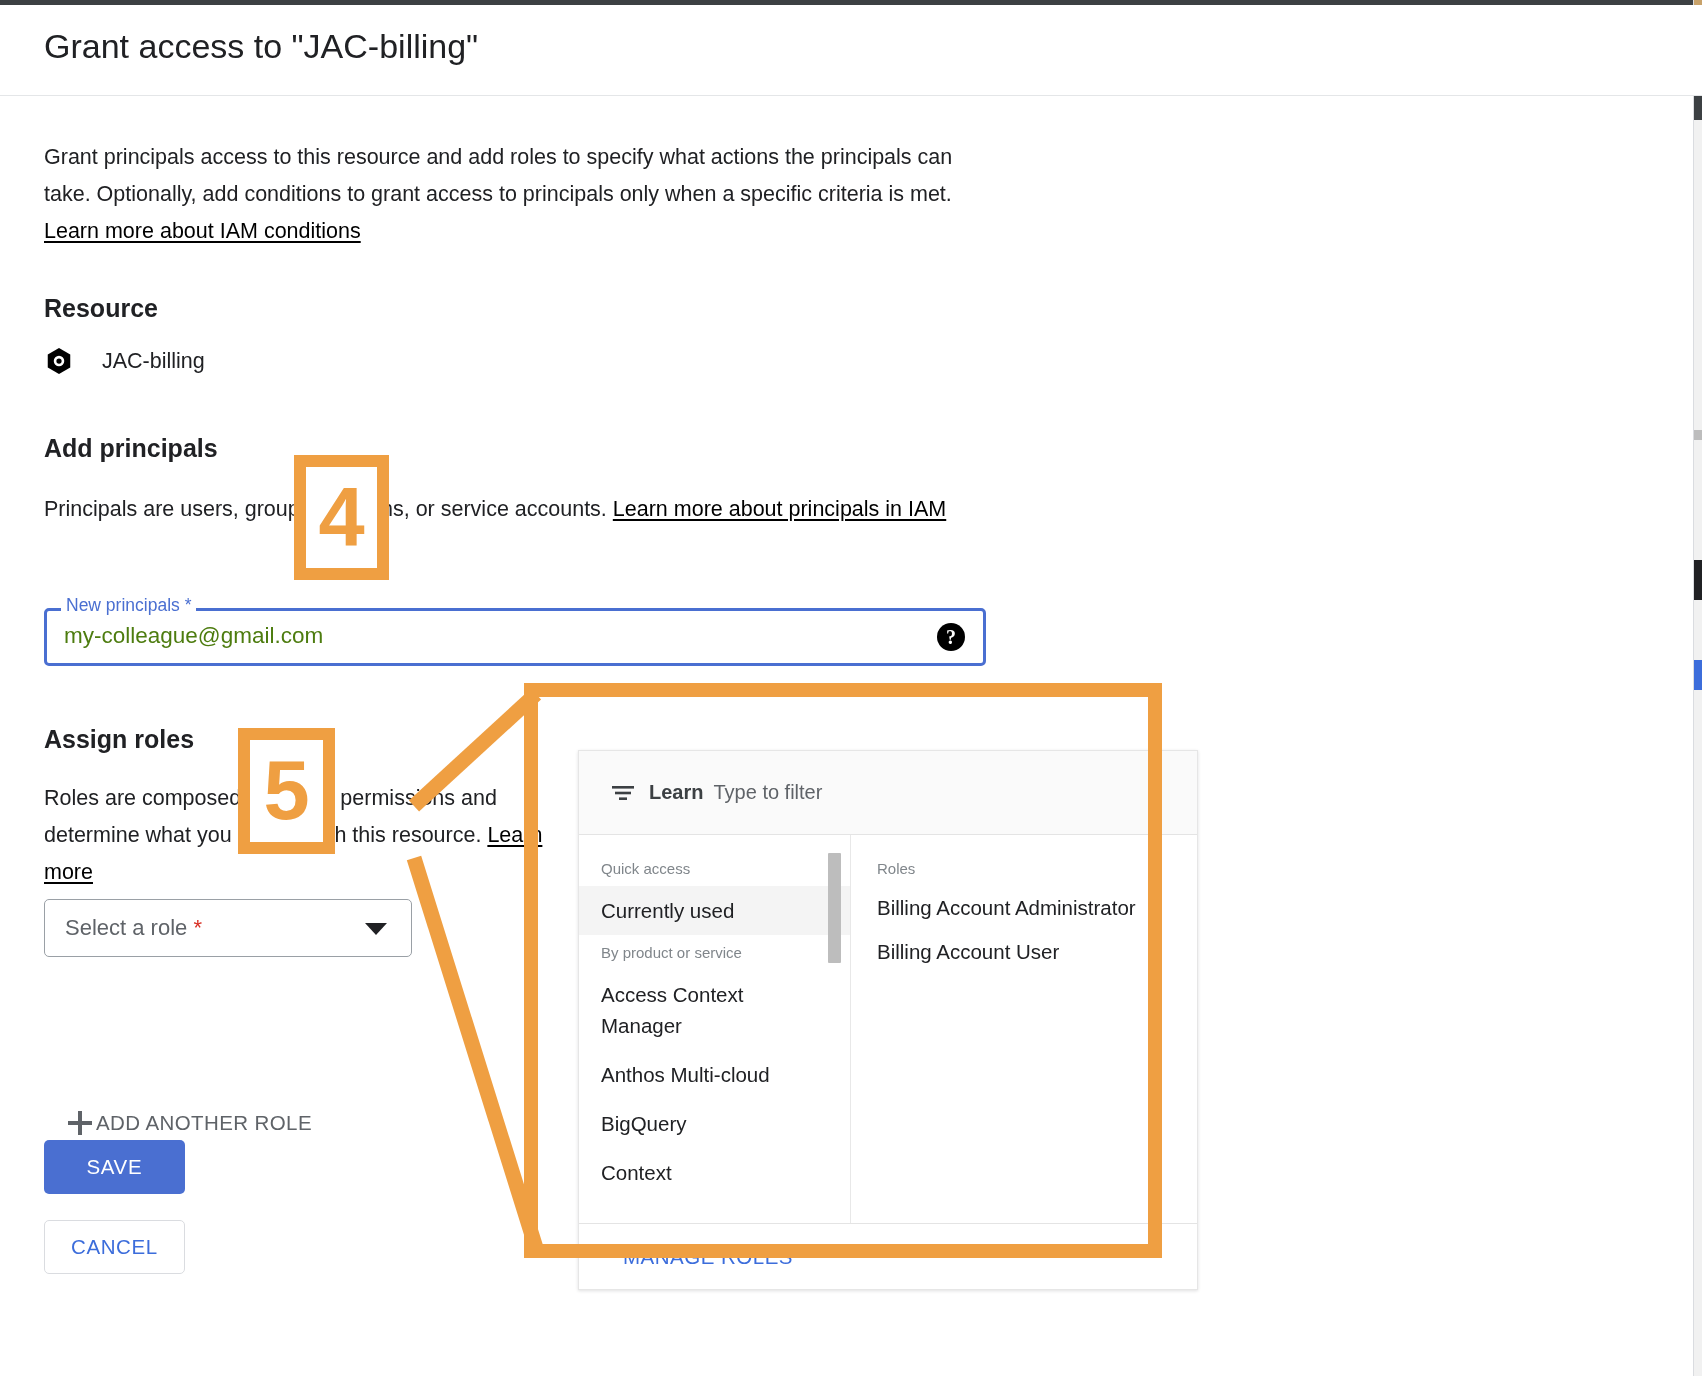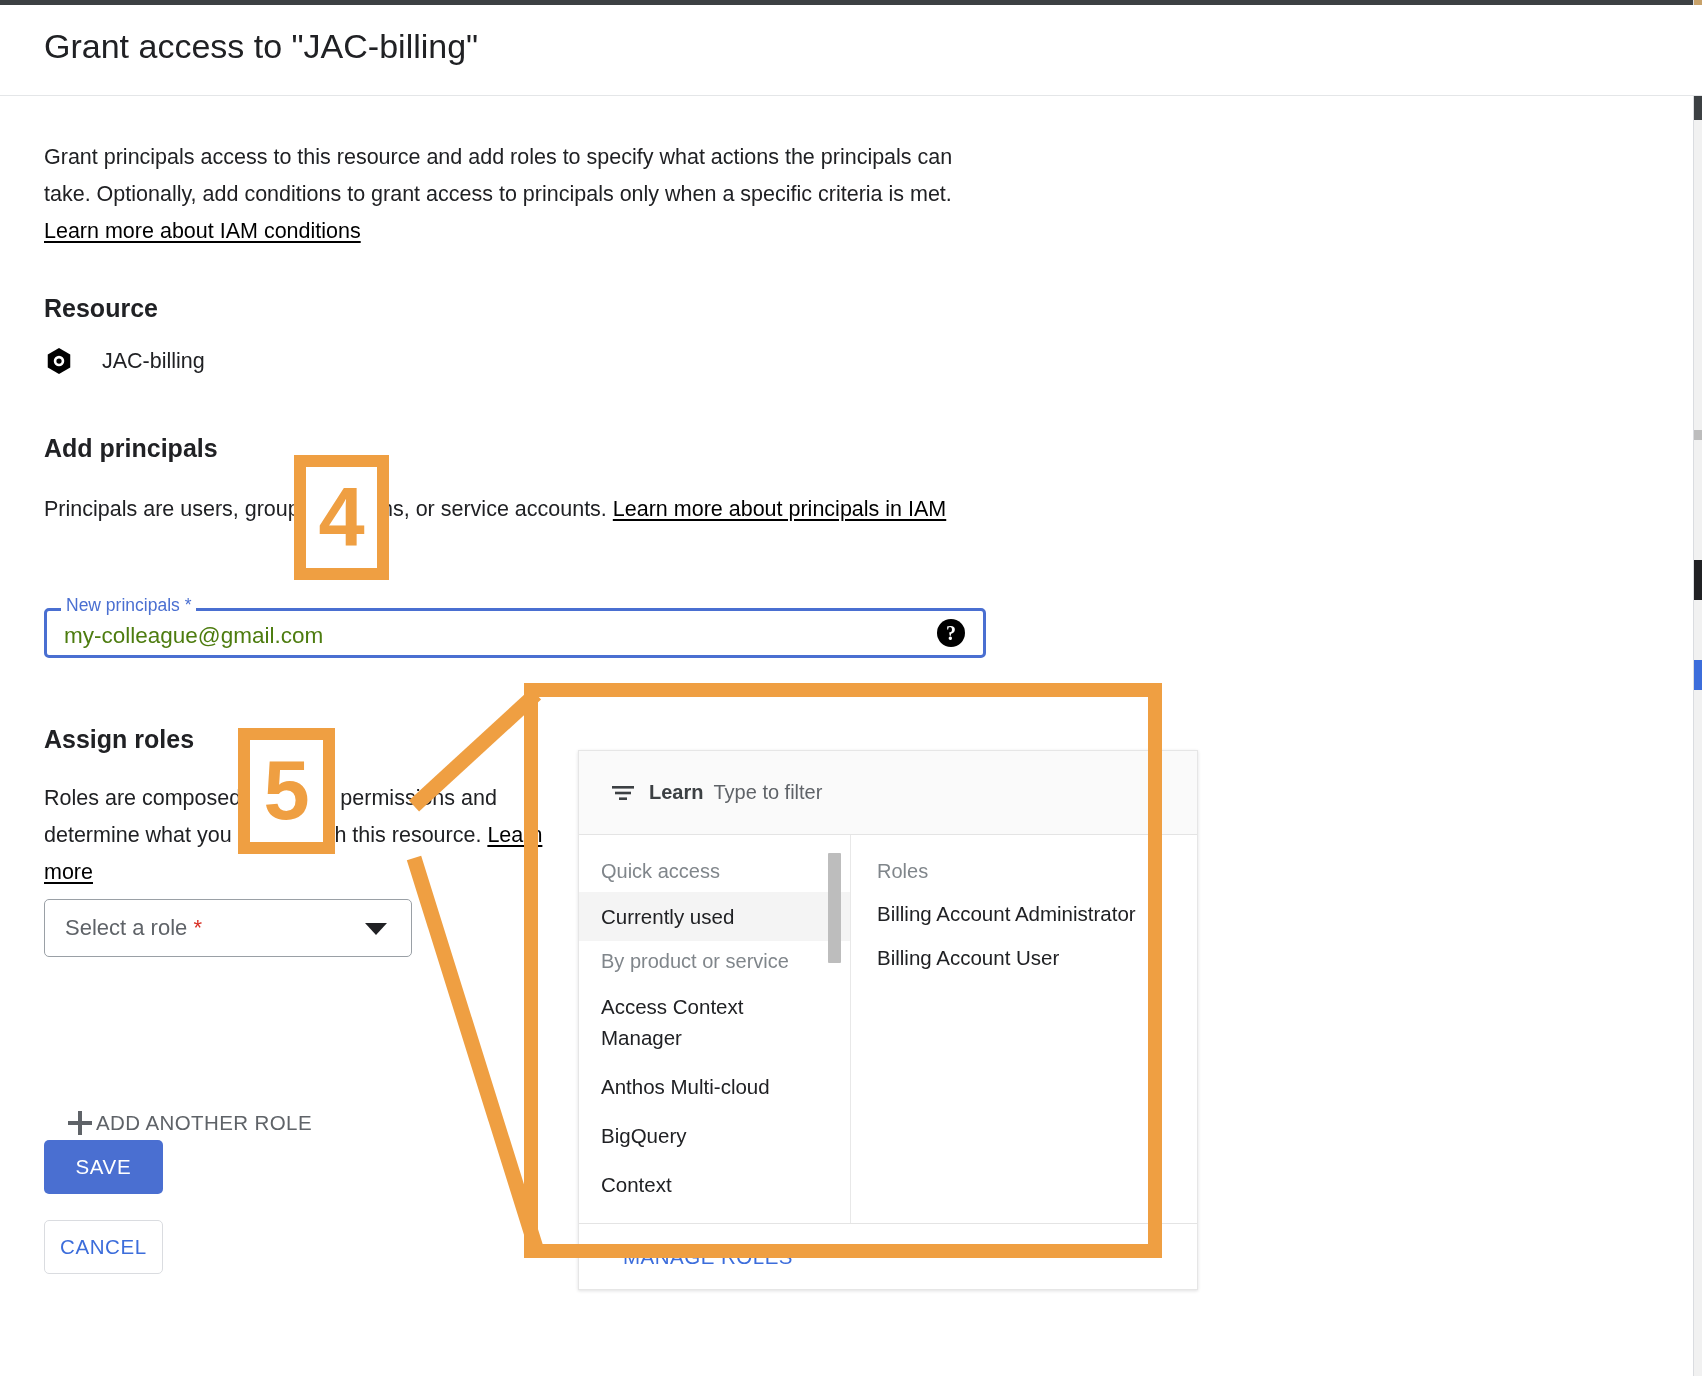--- a/index.html
+++ b/index.html
@@ -108,21 +108,21 @@
     font-size: 21.5px;
     color: #202124;
   }
   .hex-icon { width: 30px; height: 30px; display:block; }
 
   
   .field-focus {
     position: absolute;
     left: 44px; top: 512px;
     width: 942px;
-    height: 50px;
+    height: 58px;
     border: 3px solid #4a6fd1;
     border-radius: 5px;
     box-sizing: border-box;
     background: #ffffff;
   }
   .field-focus .legend {
     position: absolute;
     left: 14px; top: -16px;
     background: #ffffff;
     padding: 0 5px;
@@ -228,21 +228,21 @@
   }
   .btn-primary {
     background: #4a6fd1;
     color: #ffffff;
     padding: 0 28px;
     border: none;
   }
   .btn-secondary {
     background: #ffffff;
     color: #3c6ddb;
-    padding: 0 15px;
+    padding: 0 26px;
     border: 1px solid #dadce0;
   }
 
   
   .popup {
     position: absolute;
     left: 578px; top: 750px;
     width: 620px;
     height: 540px;
     background: #ffffff;
@@ -282,21 +282,21 @@
     box-sizing: border-box;
     overflow: hidden;
   }
   .col-right {
     position: relative;
     flex: 1;
     padding-top: 16px;
     box-sizing: border-box;
   }
   .grp-label {
-    font-size: 20px;
+    font-size: 15px;
     color: #80868b;
     padding: 9px 0 9px 22px;
   }
   .col-right .grp-label { padding-left: 26px; }
   .opt {
     font-size: 20.5px;
     color: #202124;
     line-height: 31px;
     padding: 9px 16px 9px 22px;
     cursor: pointer;

